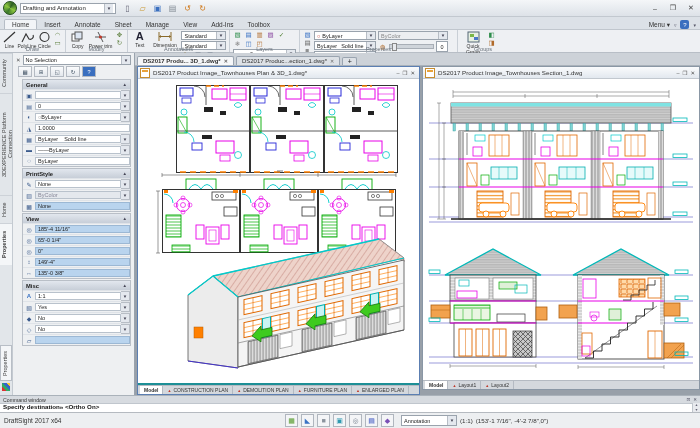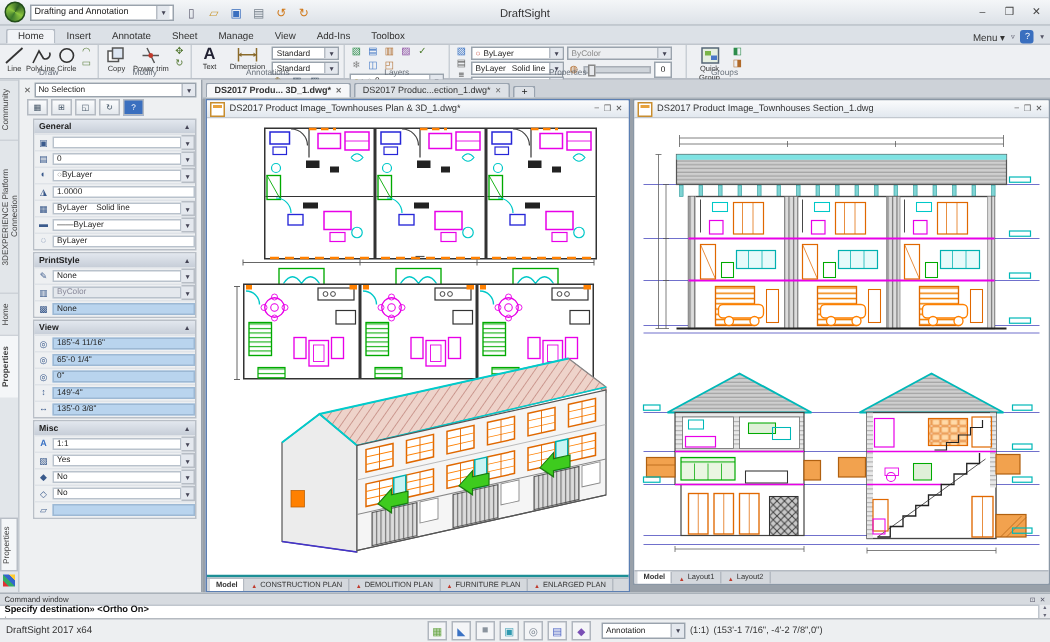--- a/index.html
+++ b/index.html
@@ -191,21 +191,20 @@
     <span class="arr">▼</span>
   </div>
   <div class="qat">
     <span class="qi" id="qi-new"></span>
     <span class="qi" id="qi-open"></span>
     <span class="qi" id="qi-save"></span>
     <span class="qi" id="qi-print"></span>
     <span class="qi" id="qi-undo"></span>
     <span class="qi" id="qi-redo"></span>
   </div>
-  <div id="app-title">DraftSight</div>
   <div class="winbtns">
     <span class="wb">–</span>
     <span class="wb">❒</span>
     <span class="wb">✕</span>
   </div>
 </div>
 
 <div id="tabrow">
   <span class="rtab active">Home</span>
   <span class="rtab">Insert</span>

